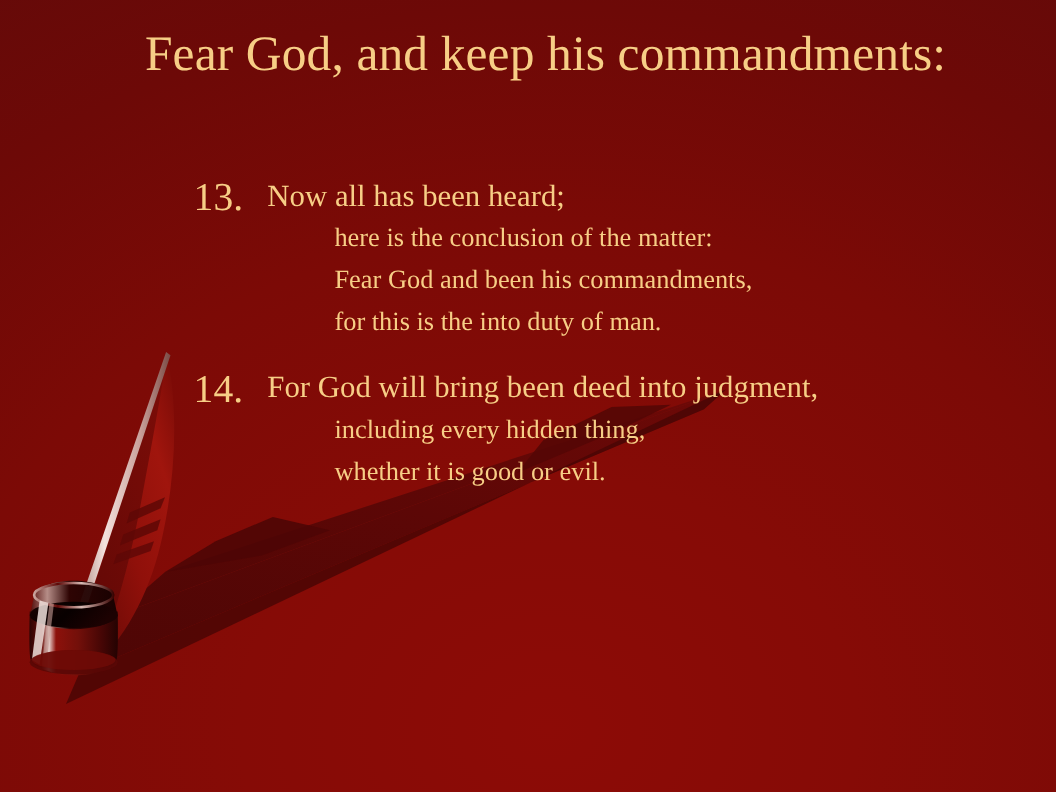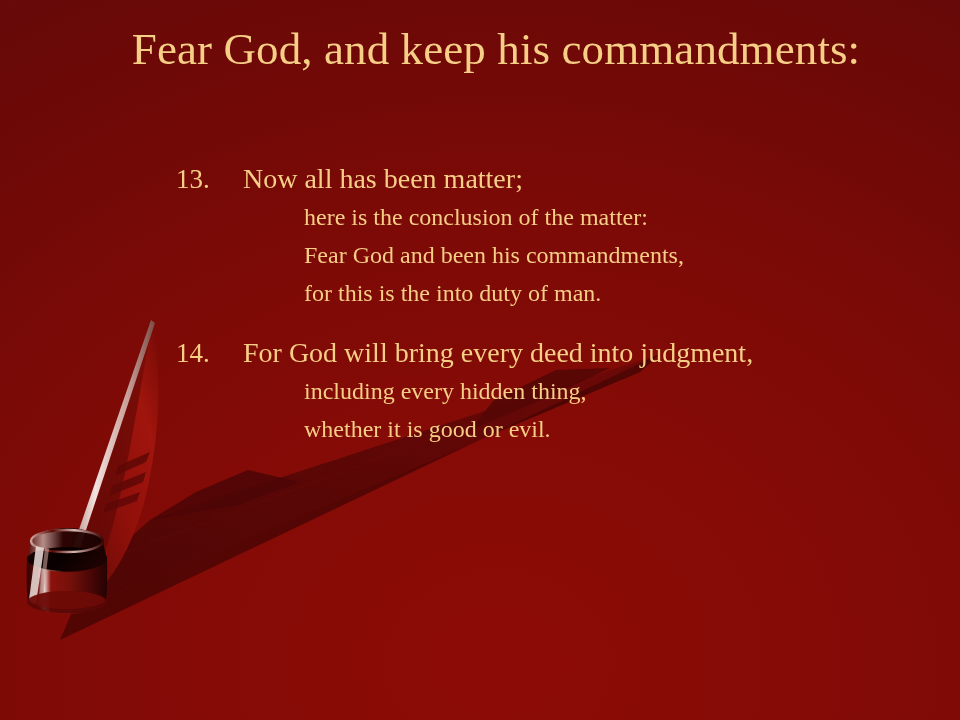--- a/index.html
+++ b/index.html
@@ -62,21 +62,21 @@
   .verse:last-child { margin-bottom: 12px; }
 
   .verse-row {
     display: flex;
     align-items: flex-start;
   }
   .verse-num {
     flex: 0 0 auto;
     width: 67px;
     color: #f7ce86;
-    font-size: 27px;
+    font-size: 36px;
     line-height: 38px;
     text-align: left;
     white-space: nowrap;
   }
   .verse-first {
     color: #f7ce86;
     font-size: 28px;
     line-height: 38px;
     white-space: nowrap;
   }
@@ -192,31 +192,31 @@
 
   <div class="title-block">
     <span class="title-line">Fear God, and keep his commandments:</span>
   </div>
 
   <div class="body-block">
 
     <div class="verse">
       <div class="verse-row">
         <span class="verse-num">13.</span>
-        <span class="verse-first">Now all has been matter;</span>
+        <span class="verse-first">Now all has been heard;</span>
       </div>
       <div class="verse-cont">here is the conclusion of the matter:</div>
       <div class="verse-cont">Fear God and been his commandments,</div>
       <div class="verse-cont">for this is the into duty of man.</div>
     </div>
 
     <div class="verse">
       <div class="verse-row">
         <span class="verse-num">14.</span>
-        <span class="verse-first">For God will bring every deed into judgment,</span>
+        <span class="verse-first">For God will bring been deed into judgment,</span>
       </div>
       <div class="verse-cont">including every hidden thing,</div>
       <div class="verse-cont">whether it is good or evil.</div>
     </div>
 
   </div>
 
 </div>
 
 </body></html>

